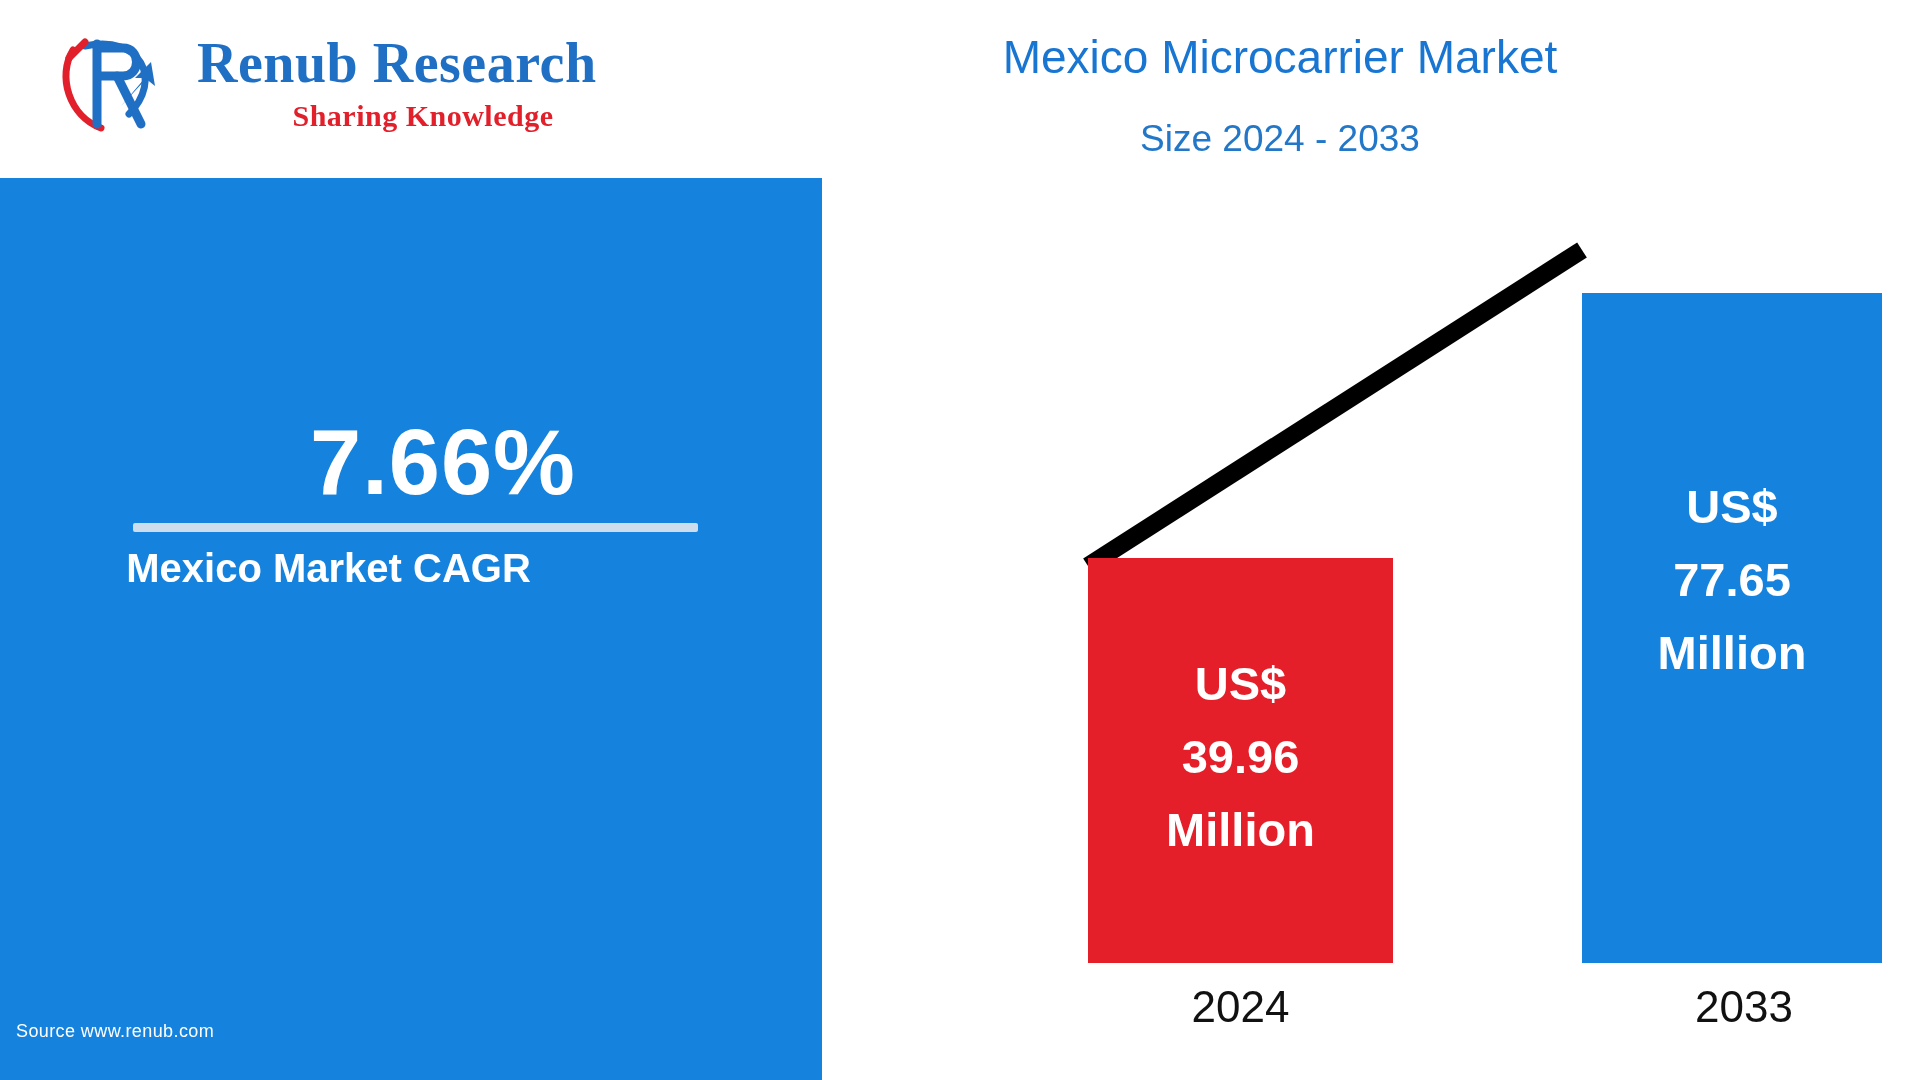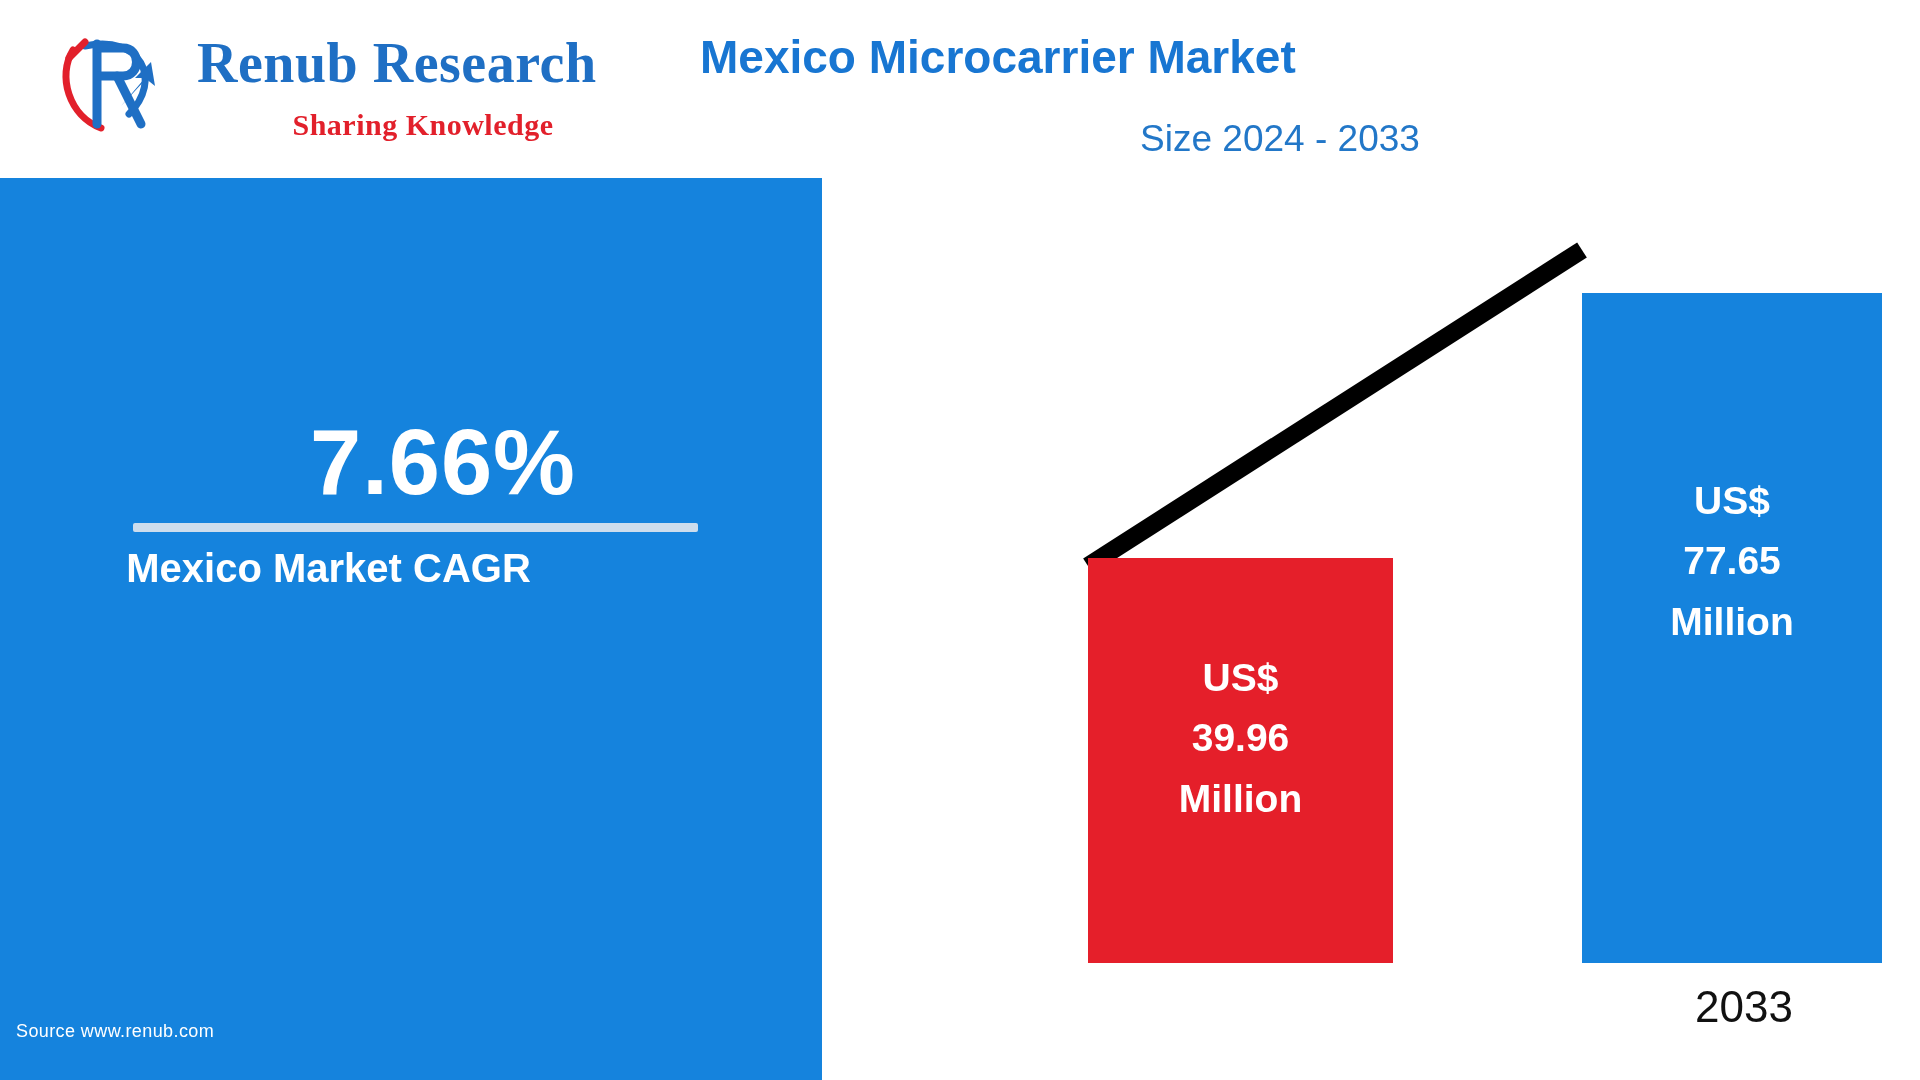--- a/index.html
+++ b/index.html
@@ -50,34 +50,35 @@
     letter-spacing: 0.5px;
     line-height: 1.05;
     white-space: nowrap;
   }
   .logo-sub {
     font-family: "Liberation Serif", serif;
     font-size: 30px;
     font-weight: bold;
     color: #e2202b;
     text-align: center;
-    margin-top: 15px;
+    margin-top: 6px;
     letter-spacing: 0.5px;
     white-space: nowrap;
     width: 452px;
   }
 
   
   .main-title {
     position: absolute;
     left: 700px;
     top: 30px;
     width: 1160px;
+    text-align: center;
     font-size: 46px;
-    font-weight: bold;
+    font-weight: normal;
     color: #1876d2;
     letter-spacing: 0px;
   }
   .sub-title {
     position: absolute;
     left: 700px;
     top: 110px;
     width: 1160px;
     text-align: center;
     font-size: 37px;
@@ -160,21 +161,21 @@
     width: 300px;
     height: 670px;
     background: #1583dd;
   }
   .bar-text {
     position: absolute;
     left: 0;
     width: 100%;
     text-align: center;
     color: #ffffff;
-    font-size: 39px;
+    font-size: 47px;
     font-weight: bold;
     line-height: 1.55;
   }
   .bar-2024 .bar-text { top: 90px; }
   .bar-2033 .bar-text { top: 178px; }
   .bar-label {
     position: absolute;
     bottom: 48px;
     width: 305px;
     text-align: center;
@@ -243,16 +244,17 @@
     </div>
 
     <div class="bar bar-2033">
       <div class="bar-text">
         <div>US$</div>
         <div>77.65</div>
         <div>Million</div>
       </div>
     </div>
 
+    <div class="bar-label label-2024">2024</div>
     <div class="bar-label label-2033">2033</div>
   </div>
 
 </div>
 
 </body></html>

